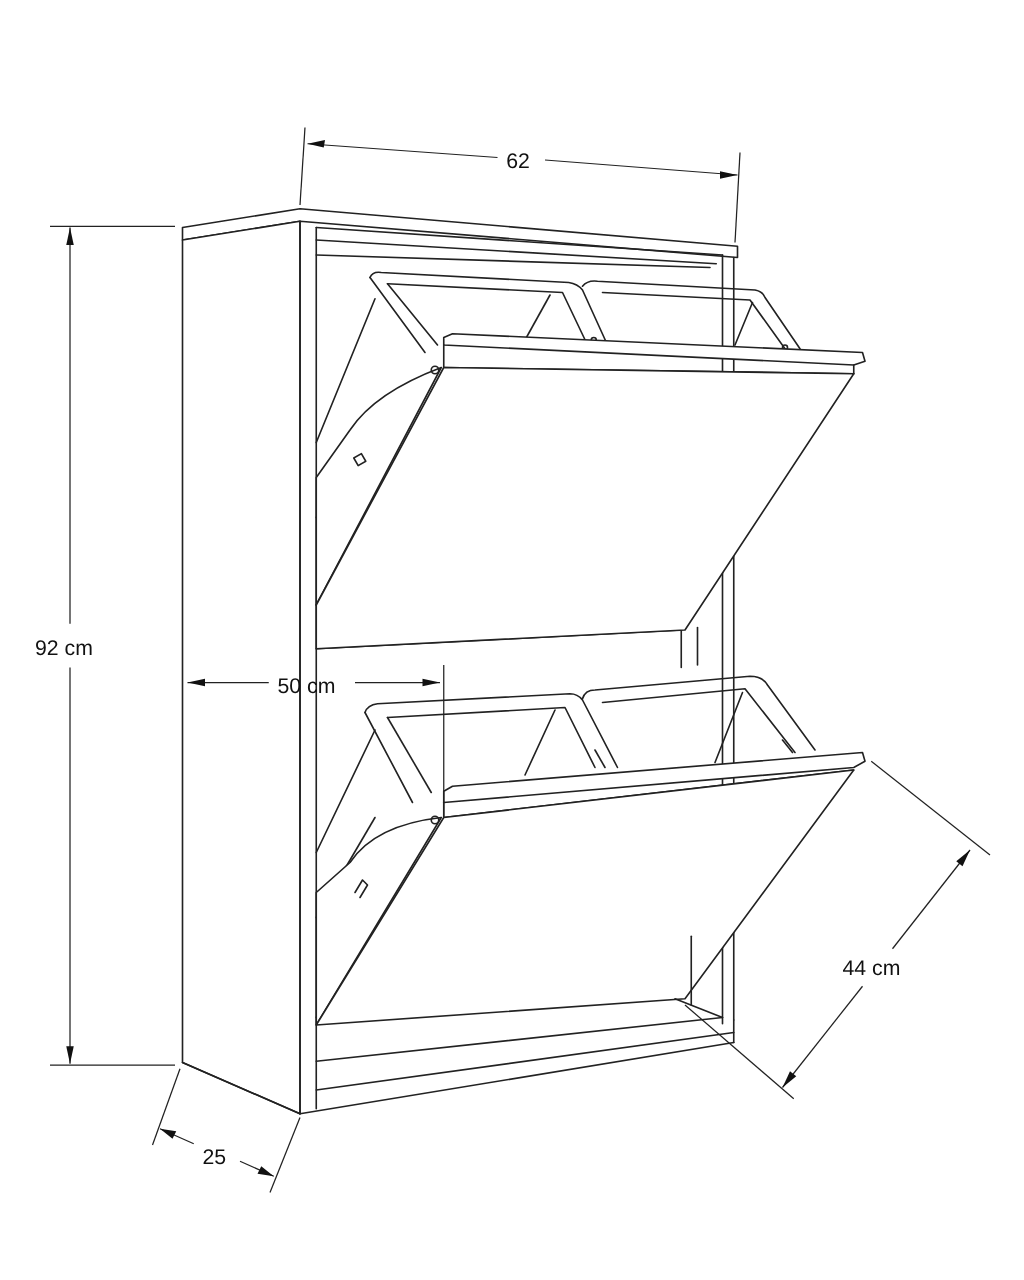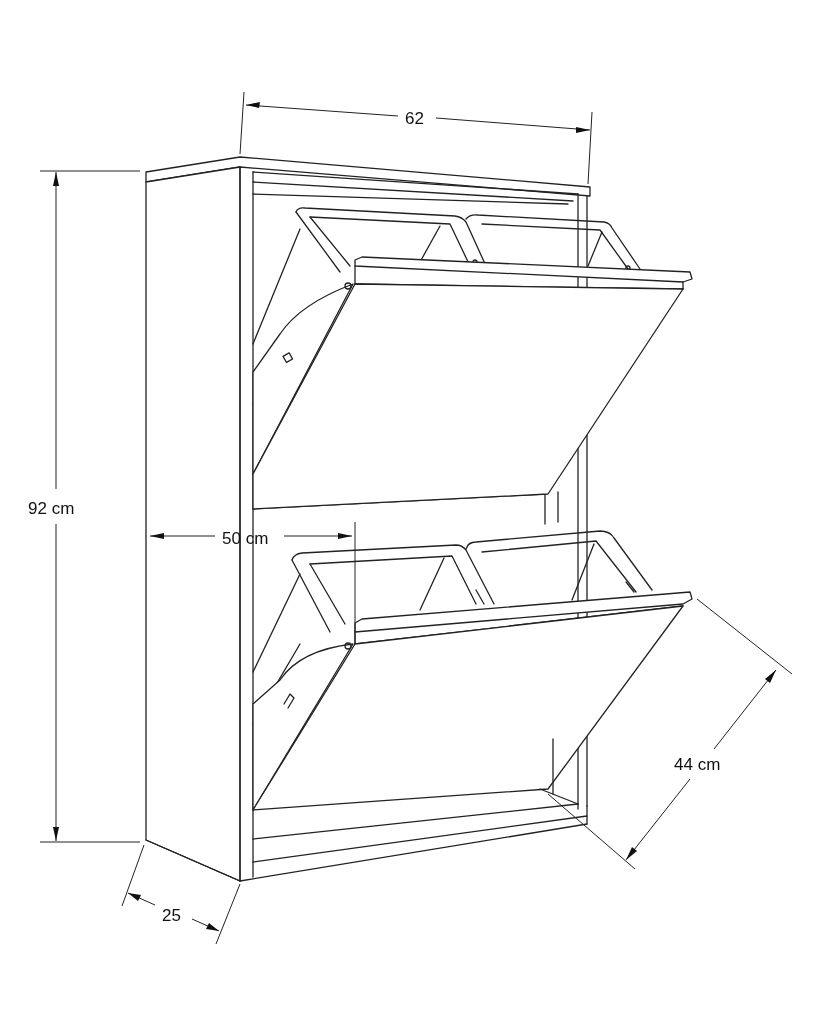--- a/index.html
+++ b/index.html
@@ -1,17 +1,17 @@
 <!DOCTYPE html>
 <html><head>
   <meta charset="utf-8">
   <style>
     html, body { margin: 0; padding: 0; background: #ffffff; }
     body { width: 819px; height: 1024px; overflow: hidden; position: relative; }
-    #diagram { position: absolute; left: 0; top: 4px; width: 819px; height: 884px; }
+    #diagram { position: absolute; left: 0; top: 14px; width: 819px; height: 884px; }
     svg .ln { stroke: #222222; stroke-width: 1.3; fill: none; stroke-linejoin: round; stroke-linecap: round; }
     svg .fill { fill: #ffffff; stroke: #222222; stroke-width: 1.3; stroke-linejoin: round; }
     svg .dim { stroke: #222222; stroke-width: 1; fill: none; }
     svg .arrow { fill: #111111; stroke: none; }
     svg .lbl { font-family: "Liberation Sans", sans-serif; font-size: 17px; fill: #111111; }
   </style>
 </head>
 <body>
 
 <div id="diagram">

